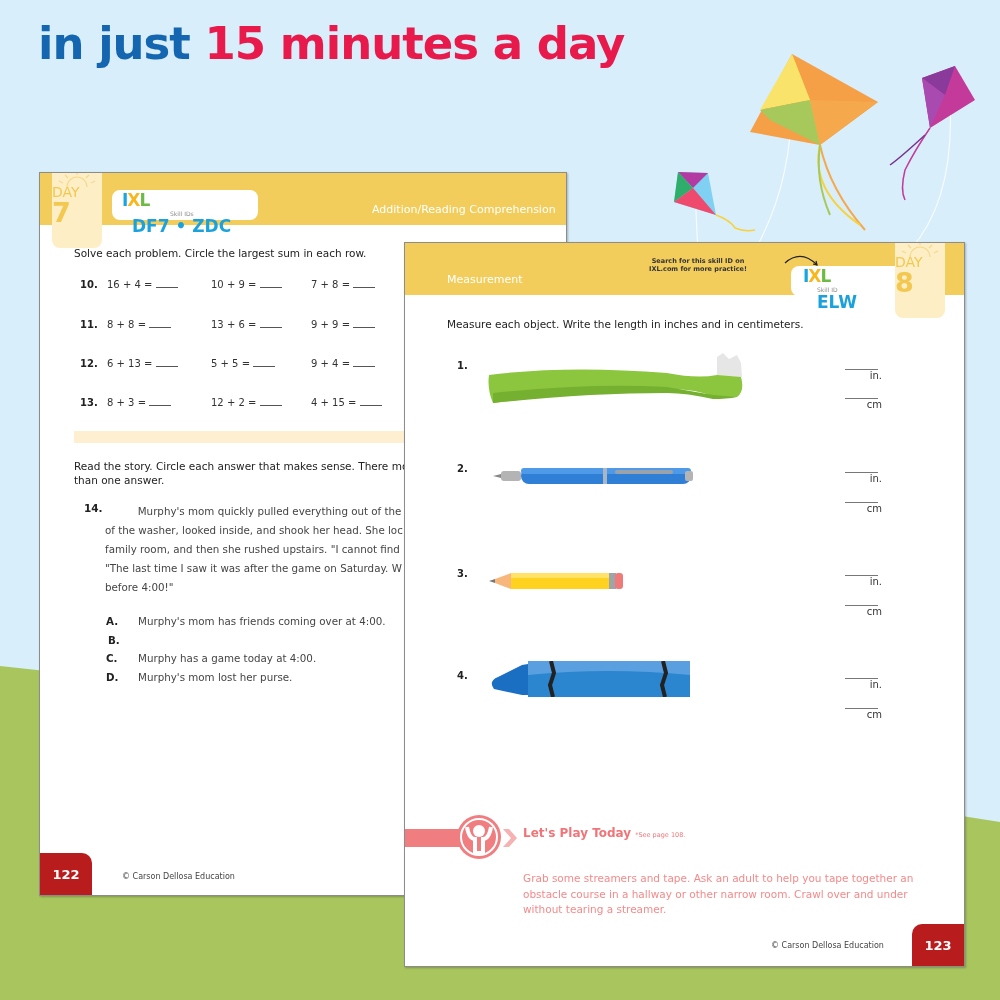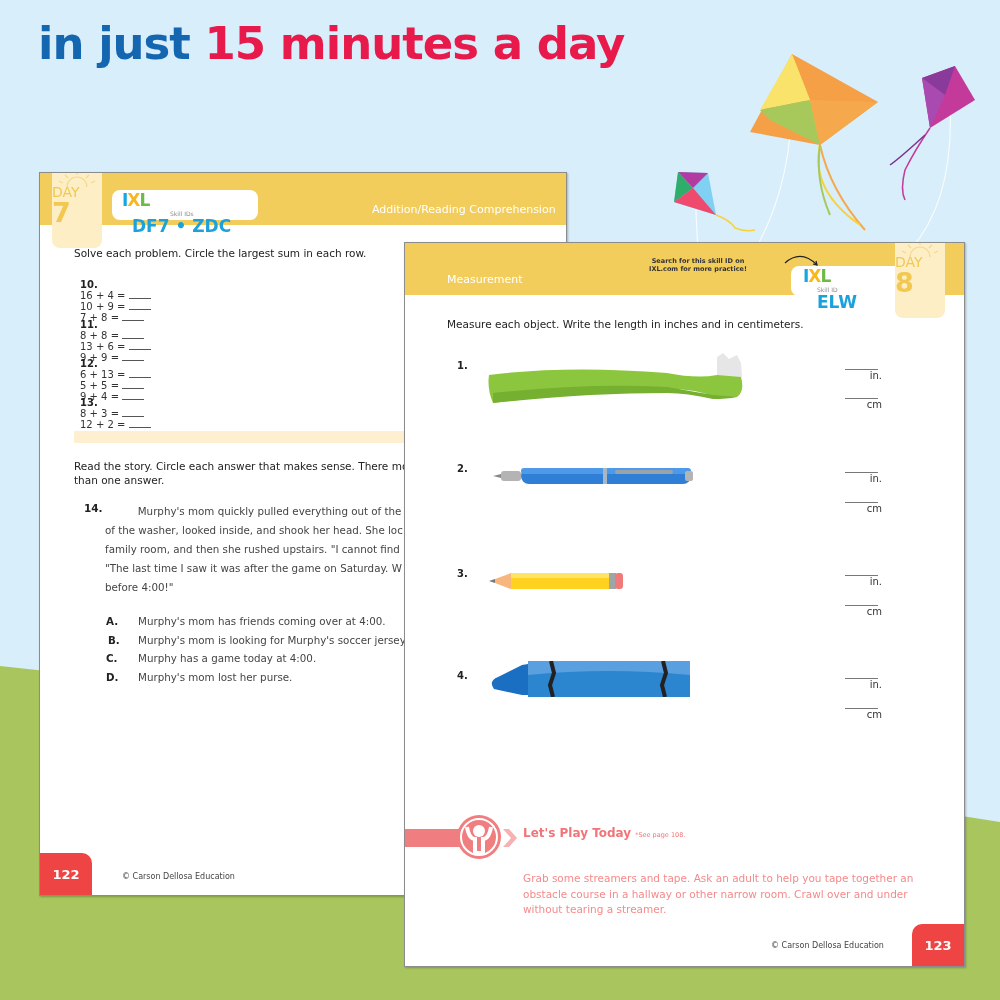--- a/index.html
+++ b/index.html
@@ -24,32 +24,32 @@
   .ixl-box { position: absolute; background: #fff; border-radius: 8px; height: 30px; display: flex; align-items: flex-start; flex-direction: column; }
   .ixl-logo { font-weight: bold; font-size: 17px; letter-spacing: -1px; }
   .ixl-logo .i { color: #18a6e0; }
   .ixl-logo .x { color: #f7b71d; }
   .ixl-logo .l { color: #6dbb45; }
   .skill-lbl { font-size: 6px; color: #8a8a8a; display: block; line-height: 7px; }
   .skill-id { font-size: 17px; color: #1ba2dc; font-weight: bold; line-height: 17px; }
   .hdr-title { position: absolute; color: #fff; font-size: 11px; }
 
   .instr { position: absolute; font-size: 10.5px; color: #222; }
-  .prob-row { position: absolute; left: 40px; display: flex; font-size: 10px; color: #333; flex-direction: column; }
+  .prob-row { position: absolute; left: 40px; display: flex; font-size: 10px; color: #333; }
   .prob-num { width: 27px; font-weight: bold; color: #222; }
   .prob-cell { width: 100px; }
   .prob-cell.first { width: 104px; }
   .blank { display: inline-block; width: 22px; border-bottom: 1px solid #555; height: 9px; vertical-align: baseline; }
   .divider-band { position: absolute; left: 34px; top: 258px; right: 0; height: 12px; background: #fdefcf; }
   .story { position: absolute; left: 65px; top: 329px; width: 470px; font-size: 10.3px; line-height: 19px; color: #444; white-space: nowrap; }
   .story-num { position: absolute; left: 44px; top: 329px; font-size: 10.5px; font-weight: bold; color: #222; }
   .choices { position: absolute; left: 66px; top: 439px; font-size: 10.3px; color: #444; line-height: 18.5px; }
   .choice { display: flex; white-space: nowrap; }
   .choice-letter { width: 32px; font-weight: bold; color: #222; }
-  .page-num { position: absolute; width: 52px; height: 42px; background: #ef4444; color: #fff; font-size: 13px; font-weight: bold; display: flex; align-items: center; justify-content: center; }
+  .page-num { position: absolute; width: 52px; height: 42px; background: #b91c1c; color: #fff; font-size: 13px; font-weight: bold; display: flex; align-items: center; justify-content: center; }
   .page-left .page-num { left: 0; bottom: 0; border-radius: 0 10px 0 0; }
   .page-right .page-num { right: 0; bottom: 0; border-radius: 10px 0 0 0; }
   .copyright { position: absolute; font-size: 8px; color: #444; }
 
   .measure-num { position: absolute; left: 52px; font-size: 10px; font-weight: bold; color: #222; }
   .answer { position: absolute; left: 440px; font-size: 10px; color: #333; display: flex; align-items: flex-end; flex-direction: column; }
   .answer .ln { display: inline-block; width: 33px; border-bottom: 1px solid #777; margin-right: 4px; height: 9px; }
   .obj { position: absolute; }
 
   .play-bar { position: absolute; left: 0; top: 586px; width: 60px; height: 18px; background: #f07e80; }
@@ -169,21 +169,20 @@
     <div>before 4:00!"</div>
   </div>
 
   <div class="choices">
     <div class="choice">
         <span class="choice-letter">A.</span>
         <span>Murphy's mom has friends coming over at 4:00.</span>
       </div>
     <div class="choice">
         <span class="choice-letter" style="padding-left:2px;">B.</span>
-        <span>Murphy's mom is looking for Murphy's soccer jersey</span>
       </div>
     <div class="choice">
         <span class="choice-letter">C.</span>
         <span>Murphy has a game today at 4:00.</span>
       </div>
     <div class="choice">
         <span class="choice-letter">D.</span>
         <span>Murphy's mom lost her purse.</span>
       </div>
   </div>

